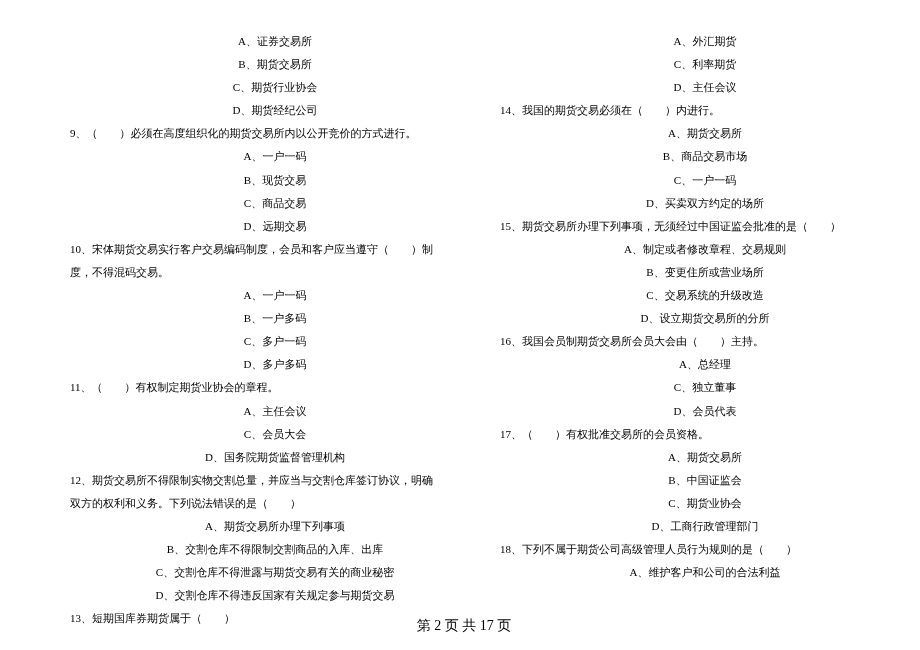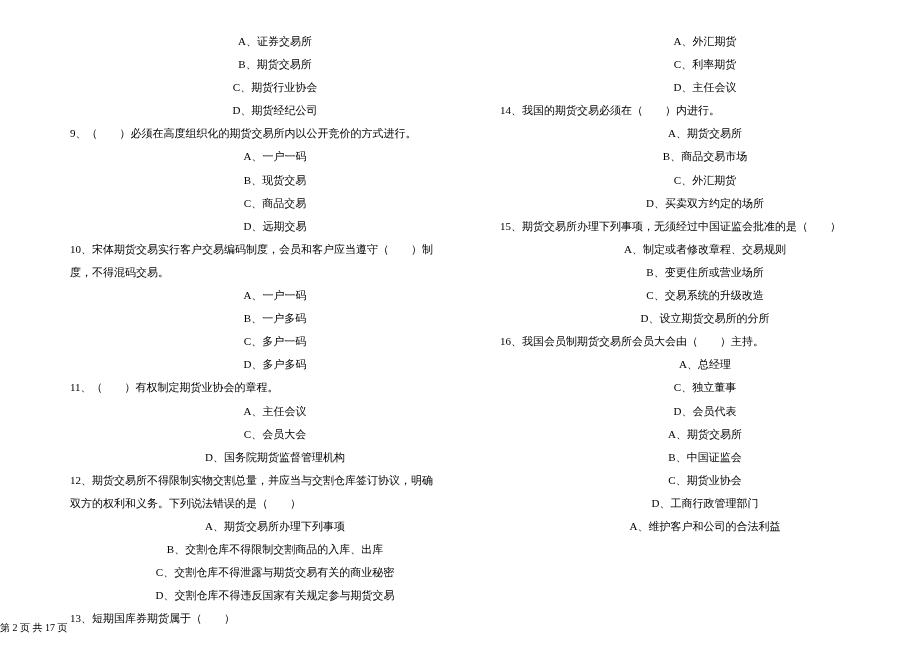--- a/index.html
+++ b/index.html
@@ -29,23 +29,24 @@
       line-height: 2.1;
       text-align: center;
     }
     .question {
       padding-left: 20px;
       line-height: 2.1;
     }
     .footer {
       position: absolute;
       bottom: 15px;
-      left: 0;
+      left: 8px;
       right: 0;
-      font-size: 10px;
+      text-align: center;
+      font-size: 14px;
     }
   </style>
 </head>
 <body>
 
 <div class="columns">
   <div class="col">
     <div class="option">A、证券交易所</div>
     <div class="option">B、期货交易所</div>
     <div class="option">C、期货行业协会</div>
@@ -72,32 +73,34 @@
     <div class="question">13、短期国库券期货属于（　　）</div>
   </div>
 
   <div class="col">
     <div class="option">A、外汇期货</div>
     <div class="option">C、利率期货</div>
     <div class="option">D、主任会议</div>
     <div class="question">14、我国的期货交易必须在（　　）内进行。</div>
     <div class="option">A、期货交易所</div>
     <div class="option">B、商品交易市场</div>
-    <div class="option">C、外汇期货</div>
+    <div class="option">C、一户一码</div>
     <div class="option">D、买卖双方约定的场所</div>
     <div class="question">15、期货交易所办理下列事项，无须经过中国证监会批准的是（　　）</div>
     <div class="option">A、制定或者修改章程、交易规则</div>
     <div class="option">B、变更住所或营业场所</div>
     <div class="option">C、交易系统的升级改造</div>
     <div class="option">D、设立期货交易所的分所</div>
     <div class="question">16、我国会员制期货交易所会员大会由（　　）主持。</div>
     <div class="option">A、总经理</div>
     <div class="option">C、独立董事</div>
     <div class="option">D、会员代表</div>
+    <div class="question">17、（　　）有权批准交易所的会员资格。</div>
     <div class="option">A、期货交易所</div>
     <div class="option">B、中国证监会</div>
     <div class="option">C、期货业协会</div>
     <div class="option">D、工商行政管理部门</div>
+    <div class="question">18、下列不属于期货公司高级管理人员行为规则的是（　　）</div>
     <div class="option">A、维护客户和公司的合法利益</div>
   </div>
 </div>
 
 <div class="footer">第 2 页 共 17 页</div>
 
 </body></html>

